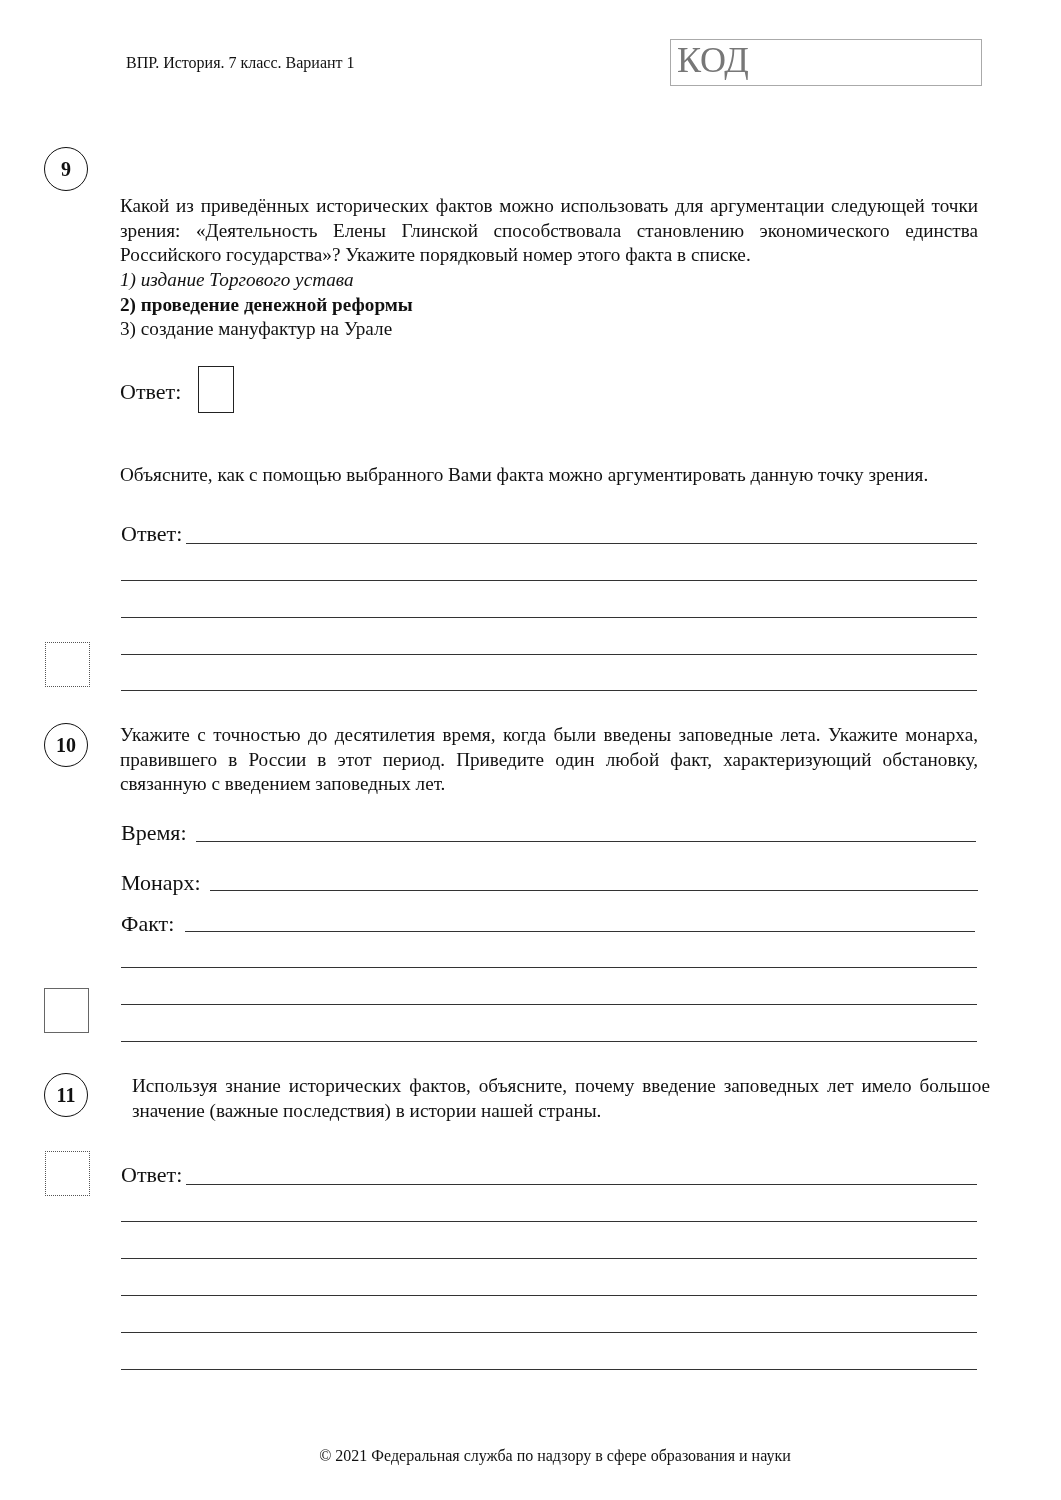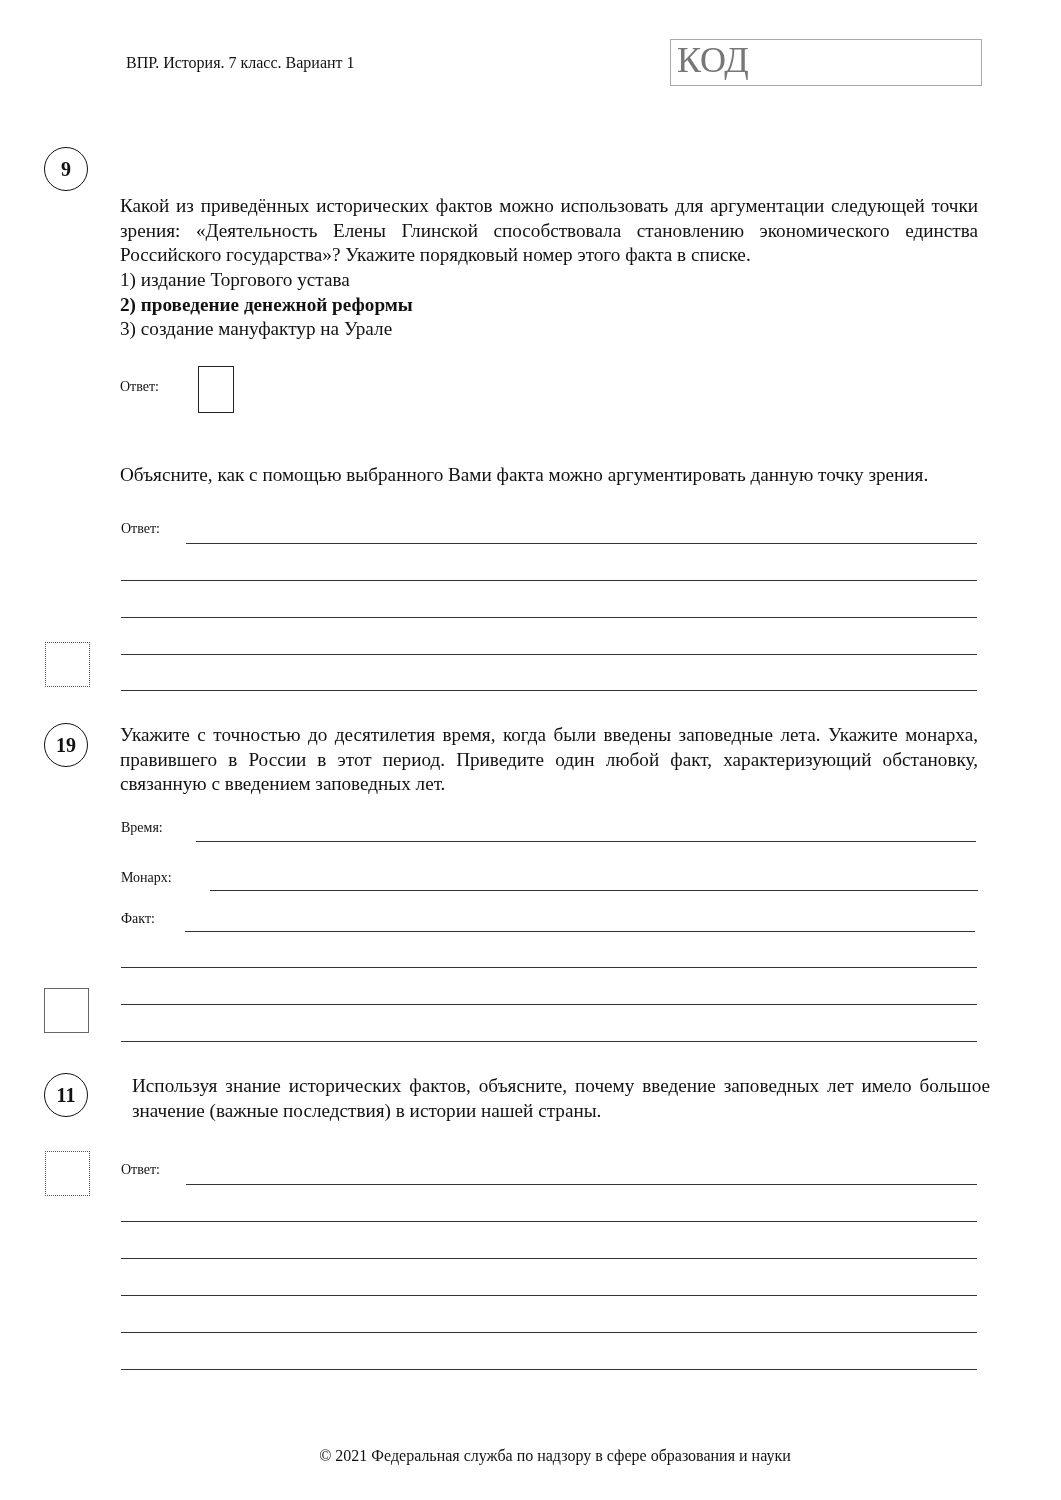--- a/index.html
+++ b/index.html
@@ -7,55 +7,55 @@
       font-family: "Liberation Serif", "DejaVu Serif", serif; color: #111; }
     .abs { position: absolute; }
     .header-title { left: 126px; top: 54px; font-size: 16px; }
     .code-box { left: 670px; top: 39px; width: 312px; height: 47px; border: 1.5px solid #aaa;
       color: #777; font-size: 36px; line-height: 40px; padding-left: 6px; box-sizing: border-box; }
     .qnum { width: 44px; height: 44px; border: 1.6px solid #111; border-radius: 50%;
       box-sizing: border-box; display: flex; align-items: center; justify-content: center;
       font-weight: bold; font-size: 20px; }
     .para { left: 120px; width: 858px; font-size: 19.2px; line-height: 24.5px; text-align: justify; }
     .item { left: 120px; font-size: 19.2px; line-height: 24.5px; }
-    .label { font-size: 14px; }
+    .label { font-size: 22px; }
     .line { height: 0; border-bottom: 1.3px solid #333; }
     .ans-cell { left: 198px; top: 366px; width: 36px; height: 47px; border: 1.3px solid #222; box-sizing: border-box; }
     .score-dotted { width: 45px; height: 45px; border: 1.5px dotted #555; box-sizing: border-box; }
     .score-solid { width: 45px; height: 45px; border: 1.5px solid #666; box-sizing: border-box; }
     .footer { left: 0; width: 1110px; top: 1447px; text-align: center; font-size: 16px; }
   </style>
 </head>
 <body>
 
 <div class="abs header-title">ВПР. История. 7 класс. Вариант 1</div>
 <div class="abs code-box">КОД</div>
 
 <div class="abs qnum" style="left:44px; top:147px;">9</div>
 <div class="abs para" style="top:154px;margin-top:40px;">Какой из приведённых исторических фактов можно использовать для аргументации следующей точки зрения: «Деятельность Елены Глинской способствовала становлению экономического единства Российского государства»? Укажите порядковый номер этого факта в списке.</div>
 
-<div class="abs item" style="top:268px;">1) издание Торгового устава</div>
+<div class="abs item" style="top:268px;font-style:italic;">1) издание Торгового устава</div>
 <div class="abs item" style="top:293px;font-weight:bold;">2) проведение денежной реформы</div>
 <div class="abs item" style="top:317px;">3) создание мануфактур на Урале</div>
 
 <div class="abs label" style="left:120px; top:379px;">Ответ:</div>
 <div class="abs ans-cell"></div>
 
 <div class="abs para" style="top:463px;">Объясните, как с помощью выбранного Вами факта можно аргументировать данную точку зрения.</div>
 
 <div class="abs label" style="left:121px; top:521px;">Ответ:</div>
 <div class="abs line" style="left:186px; width:791px; top:543px;"></div>
 <div class="abs line" style="left:121px; width:856px; top:580px;"></div>
 <div class="abs line" style="left:121px; width:856px; top:617px;"></div>
 <div class="abs line" style="left:121px; width:856px; top:654px;"></div>
 <div class="abs line" style="left:121px; width:856px; top:690px;"></div>
 
 <div class="abs score-dotted" style="left:45px; top:642px;"></div>
 
-<div class="abs qnum" style="left:44px; top:723px;">19</div>
+<div class="abs qnum" style="left:44px; top:723px;">10</div>
 <div class="abs para" style="top:723px;">Укажите с точностью до десятилетия время, когда были введены заповедные лета. Укажите монарха, правившего в России в этот период. Приведите один любой факт, характеризующий обстановку, связанную с введением заповедных лет.</div>
 
 <div class="abs label" style="left:121px; top:820px;text-align:right;">Время:</div>
 <div class="abs line" style="left:196px; width:780px; top:841px;"></div>
 
 <div class="abs label" style="left:121px; top:870px;">Монарх:</div>
 <div class="abs line" style="left:210px; width:768px; top:890px;"></div>
 
 <div class="abs label" style="left:121px; top:911px;">Факт:</div>
 <div class="abs line" style="left:185px; width:790px; top:931px;"></div>

